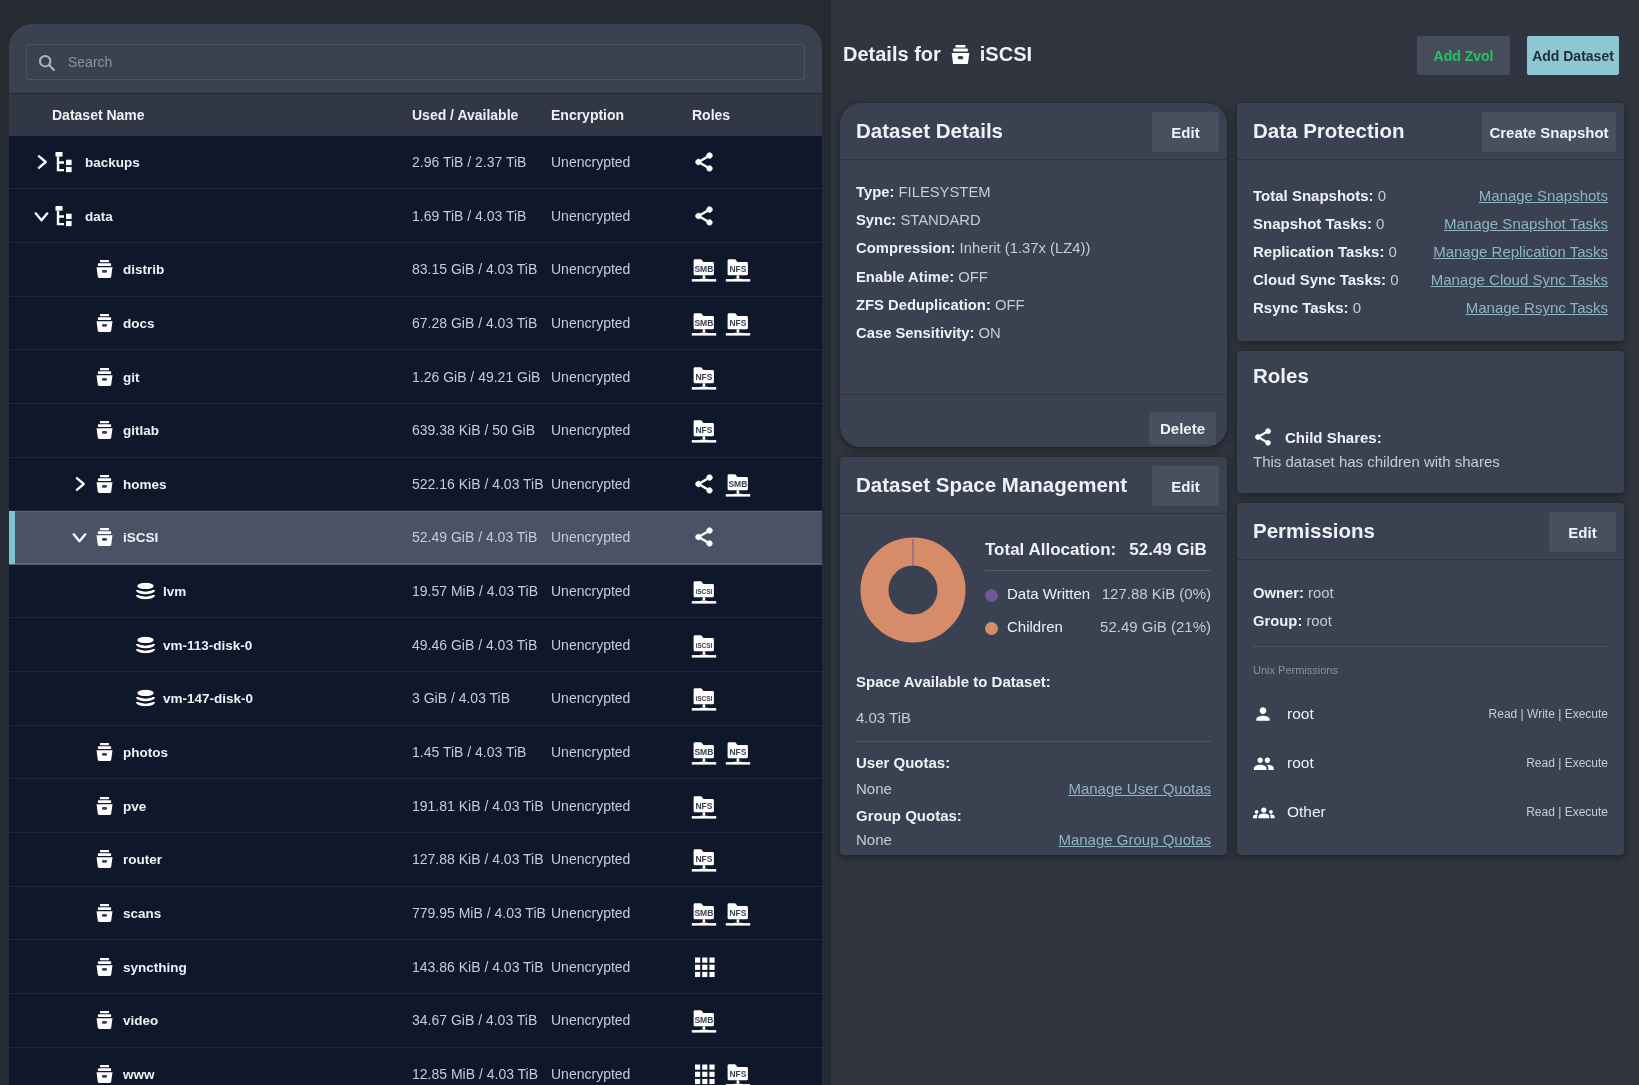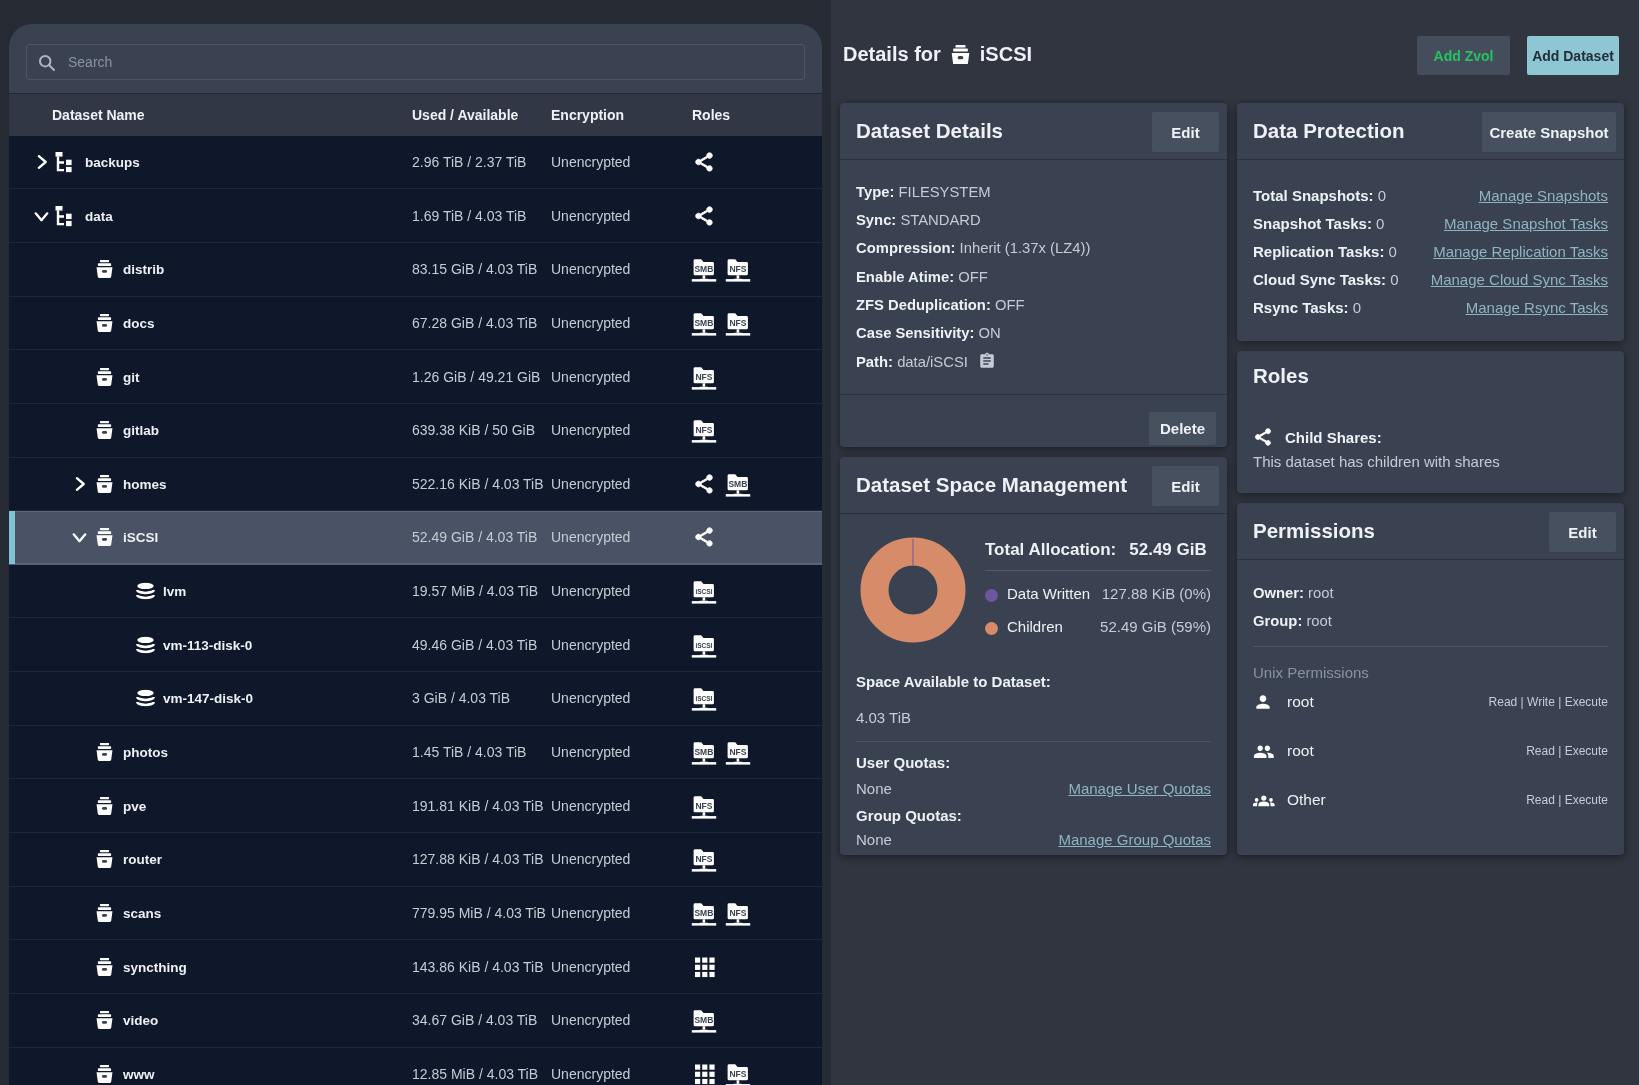--- a/index.html
+++ b/index.html
@@ -41,21 +41,21 @@
 
 .card { position:absolute; background:#3a4150; border-radius:4px;
   box-shadow:0 2px 8px rgba(0,0,0,0.45); }
 .chead { position:relative; height:57px; border-bottom:1px solid #2c313b; }
 .chead h2 { position:absolute; left:16px; top:16px; font-size:20.5px; font-weight:bold; color:#eef1f5;
   white-space:nowrap; }
 .btn { position:absolute; background:#47505f; color:#eef1f5; font-size:15px; font-weight:bold;
   border-radius:2px; display:flex; align-items:center; justify-content:center; white-space:nowrap; }
 .chead .btn { right:8px; top:9px; width:67px; height:40px; }
 
-#card-details  { left:840px;  top:103px; width:387px; height:344px; }
+#card-details  { left:840px;  top:103px; width:387px; height:344px;border-radius:21px; }
 #card-dp       { left:1237px; top:103px; width:387px; height:238px; }
 #card-roles    { left:1237px; top:351px; width:387px; height:142px; }
 #card-space    { left:840px;  top:457px; width:387px; height:398px; }
 #card-perms    { left:1237px; top:503px; width:387px; height:352px; }
 
 .ln { font-size:14.8px; line-height:18px; margin-bottom:10.2px; white-space:nowrap; }
 #card-details .body { padding:23px 16px 0 16px; }
 #card-details .foot { position:absolute; left:0; right:0; top:291px; border-top:1px solid #2c313b; }
 #card-details .foot .btn { right:11px; top:17px; width:67px; height:33px; }
 
@@ -76,21 +76,21 @@
 .leg .lname { color:#eef1f5; }
 .leg .lval { margin-left:auto; color:#c6ccd5; }
 #space-lower { position:absolute; left:16px; right:16px; top:216px; }
 #space-lower .sl1 { font-size:15px; font-weight:bold; }
 #space-lower .sl2 { font-size:15px; color:#c6ccd5; margin-top:19px; }
 #space-div { border-top:1px solid rgba(255,255,255,0.1); margin:15px 0 12px 0; }
 .qrow { display:flex; justify-content:space-between; align-items:flex-end; font-size:15px; }
 
 #card-perms .body { padding:24px 16px 0 16px; }
 #perm-div { border-top:1px solid rgba(255,255,255,0.1); margin:16px 0 17px 0; }
-.unixp { font-size:15px; color:#8a93a0; margin-bottom:10px; }
+.unixp { font-size:11px; color:#8a93a0; margin-bottom:27px; }
 .prow { display:flex; align-items:center; margin-bottom:28px; height:21px; }
 .prow .pic { width:34px; line-height:0; }
 .prow .pname { font-size:15.5px; color:#eef1f5; }
 .prow .pperm { margin-left:auto; font-size:12px; color:#c6ccd5; }
 </style></head>
 <body>
 
 <div id="leftwrap">
   <div id="panel">
     <div id="searchbox">
@@ -521,23 +521,20 @@
       <h2>Dataset Details</h2>
       <div class="btn">Edit</div>
     </div>
   <div class="body">
     <div class="ln"><b>Type:</b> <span class="v">FILESYSTEM</span></div>
     <div class="ln"><b>Sync:</b> <span class="v">STANDARD</span></div>
     <div class="ln"><b>Compression:</b> <span class="v">Inherit (1.37x (LZ4))</span></div>
     <div class="ln"><b>Enable Atime:</b> <span class="v">OFF</span></div>
     <div class="ln"><b>ZFS Deduplication:</b> <span class="v">OFF</span></div>
     <div class="ln"><b>Case Sensitivity:</b> <span class="v">ON</span></div>
-    <div class="ln"><b>Path:</b> <span class="v">data/iSCSI</span> <span style="display:inline-block;vertical-align:-3px;margin-left:6px"><svg width="18" height="18" viewBox="0 0 18 18">
-            <path fill="#c6ccd5" transform="scale(0.75)" d="M19 3h-4.18C14.4 1.84 13.3 1 12 1c-1.3 0-2.4.84-2.82 2H5c-1.1 0-2 .9-2 2v14c0 1.1.9 2 2 2h14c1.1 0 2-.9 2-2V5c0-1.1-.9-2-2-2zm-7 0c.55 0 1 .45 1 1s-.45 1-1 1-1-.45-1-1 .45-1 1-1zm2 14H7v-2h7v2zm3-4H7v-2h10v2zm0-4H7V7h10v2z"></path>
-          </svg></span></div>
   </div>
   <div class="foot">
       <div class="btn">Delete</div>
     </div>
 </div>
 
 <div class="card" id="card-dp">
   <div class="chead">
       <h2>Data Protection</h2>
       <div class="btn" style="width:134px">Create Snapshot</div>
@@ -588,21 +585,21 @@
   <div class="ta">Total Allocation:<span style="margin-left:13px">52.49 GiB</span></div>
   <div id="tal-div"></div>
   <div class="leg" style="top:128px">
       <span class="dot" style="background:#6e559f"></span>
       <span class="lname">Data Written</span>
       <span class="lval">127.88 KiB (0%)</span>
     </div>
   <div class="leg" style="top:161px">
       <span class="dot" style="background:#d68c68"></span>
       <span class="lname">Children</span>
-      <span class="lval">52.49 GiB (59%)</span>
+      <span class="lval">52.49 GiB (21%)</span>
     </div>
   <div id="space-lower">
     <div class="sl1">Space Available to Dataset:</div>
     <div class="sl2">4.03 TiB</div>
     <div id="space-div"></div>
     <div class="qrow">
         <span><b>User Quotas:</b></span>
       </div>
     <div class="qrow" style="margin-top:9px">
         <span class="v">None</span>

